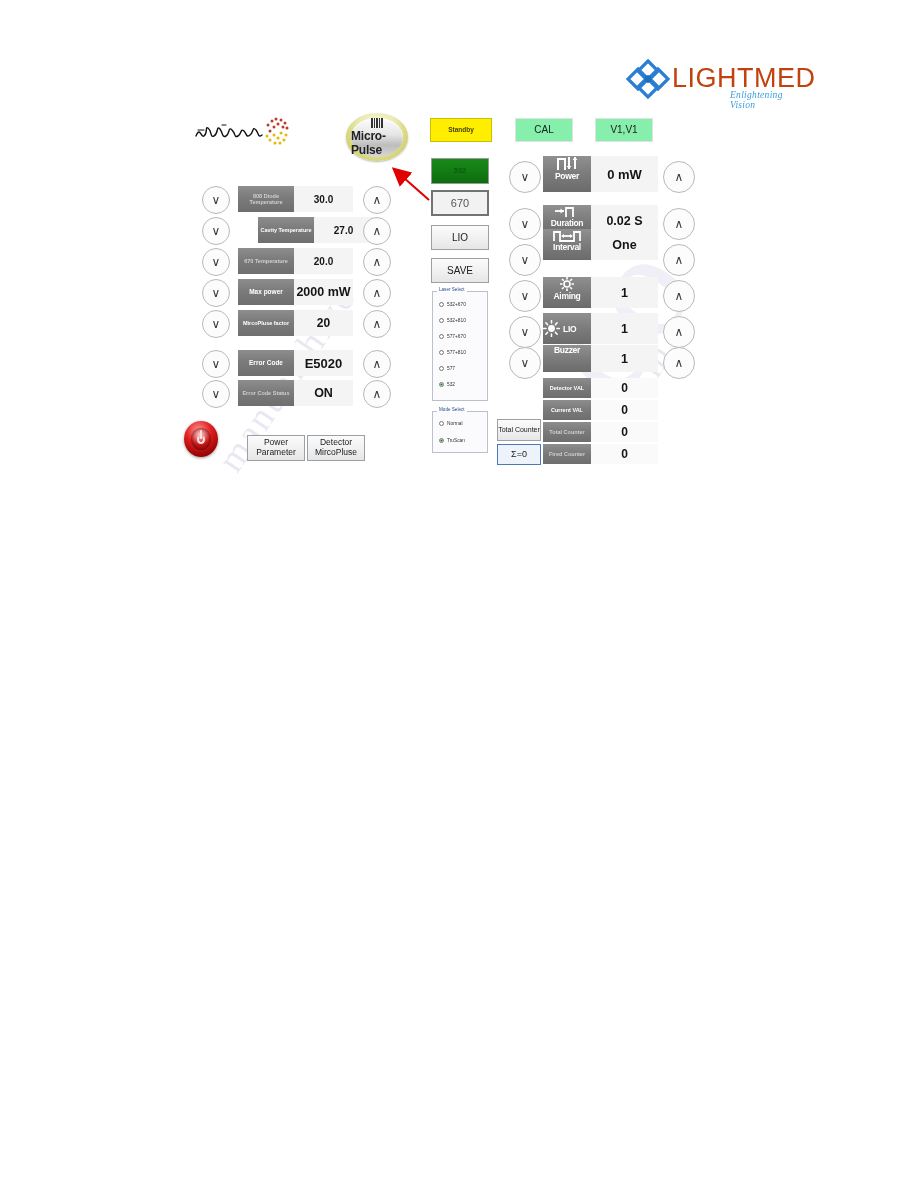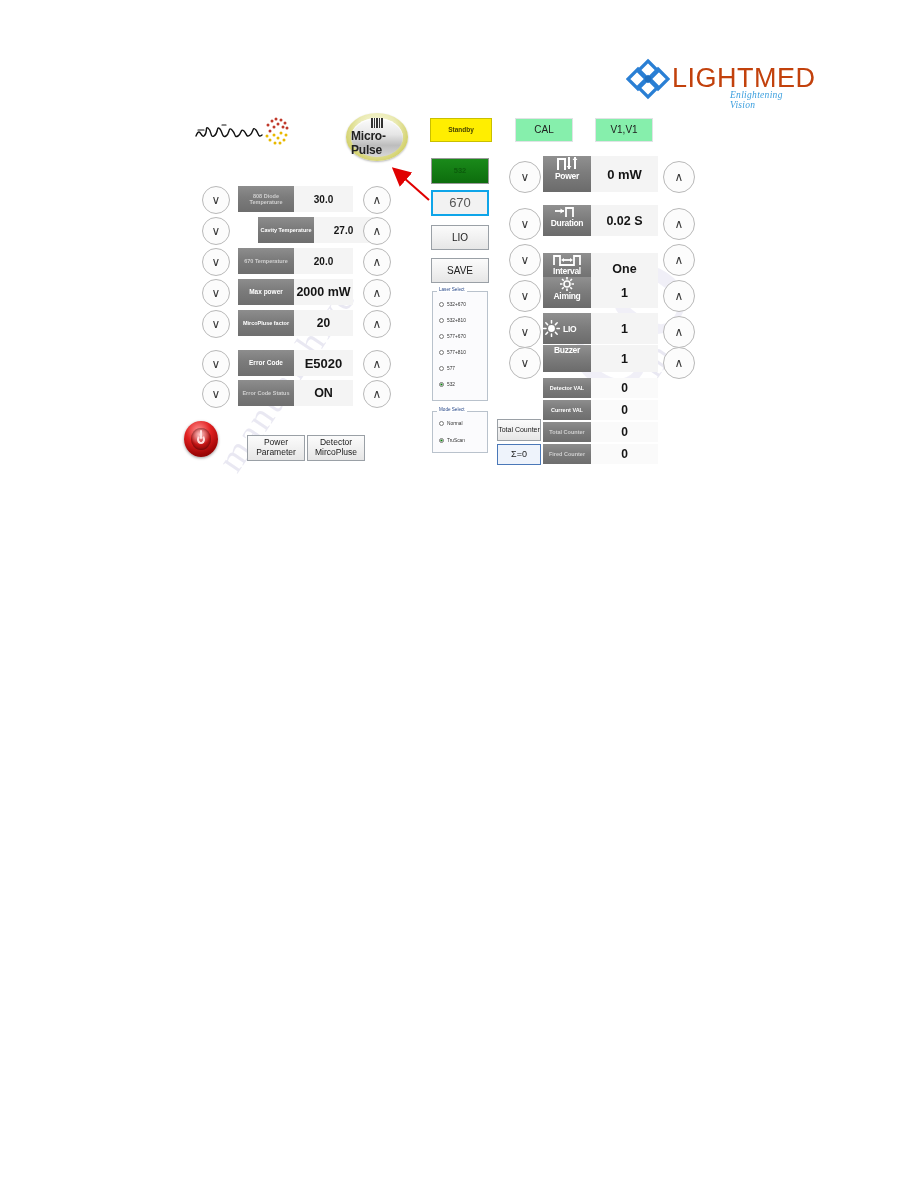--- a/index.html
+++ b/index.html
@@ -75,21 +75,21 @@
     background:linear-gradient(180deg,#fbfbfb 0%,#f0f0f0 55%,#e6e6e6 100%);
     border:1px solid #9aa0a6;
     display:flex;align-items:center;justify-content:center;
     font-size:10px;color:#202020;text-align:center;line-height:1.15;
     font-family:"Liberation Sans", sans-serif;
   }
   .btn.flatgray{background:#86efac;border:1px solid #e0e3e5;}
 
   .btn.standby{background:#ffee00;border:1px solid #c9bf00;font-size:6.5px;color:#4a4600;font-weight:bold;}
   .btn.green{background:linear-gradient(180deg,#1a8a1a 0%,#0d6d0d 100%);border:1px solid #9a9a9a;color:#0c5c0c;font-size:7.5px;font-weight:bold;}
-  .btn.redbox{border:2px solid #0ea5e9;background:#f2f2f2;font-size:13px;color:#555;}
+  .btn.redbox{border:2px solid #737373;background:#f2f2f2;font-size:11px;color:#555;}
 
   
   .row{position:absolute;height:26px;display:flex;align-items:stretch;}
   .row .tag{
     width:56px;box-sizing:border-box;
     background:linear-gradient(180deg,#8d8d8d 0%,#7b7b7b 45%,#6e6e6e 100%);
     color:#fff;font-size:6.5px;font-weight:bold;line-height:1.15;
     display:flex;align-items:center;justify-content:center;text-align:center;
     font-family:"Liberation Sans", sans-serif;padding:0 1px;
   }
@@ -374,21 +374,21 @@
             <path d="M11 6 l-3.5 -2.5 v5 z" fill="#fff"></path>
           </svg>
       </span>
       <span>Duration</span>
     </span>
     <span class="val" style="width:67px;font-size:12.5px;">0.02  S</span>
   </div>
   <div class="arrowbtn" style="left:483px;top:100px;width:30px;height:30px;">∧</div>
 
   <div class="arrowbtn" style="left:329px;top:136px;width:30px;height:30px;">∨</div>
-  <div class="row" style="left:363px;top:145px;width:115px;height:31px;">
+  <div class="row" style="left:363px;top:121px;width:115px;height:31px;">
     <span class="itag">
       <span>
         <svg width="30" height="13" viewBox="0 0 30 13">
             <g fill="none" stroke="#fff" stroke-width="1.8">
           <path d="M2 12 L2 3 L8 3 L8 12 L22 12 L22 3 L28 3 L28 12"></path>
               <path d="M11 7 L19 7"></path>
         </g>
             <path d="M9 7 l3 -2 v4 z M21 7 l-3 -2 v4 z" fill="#fff"></path>
           </svg>
       </span>

